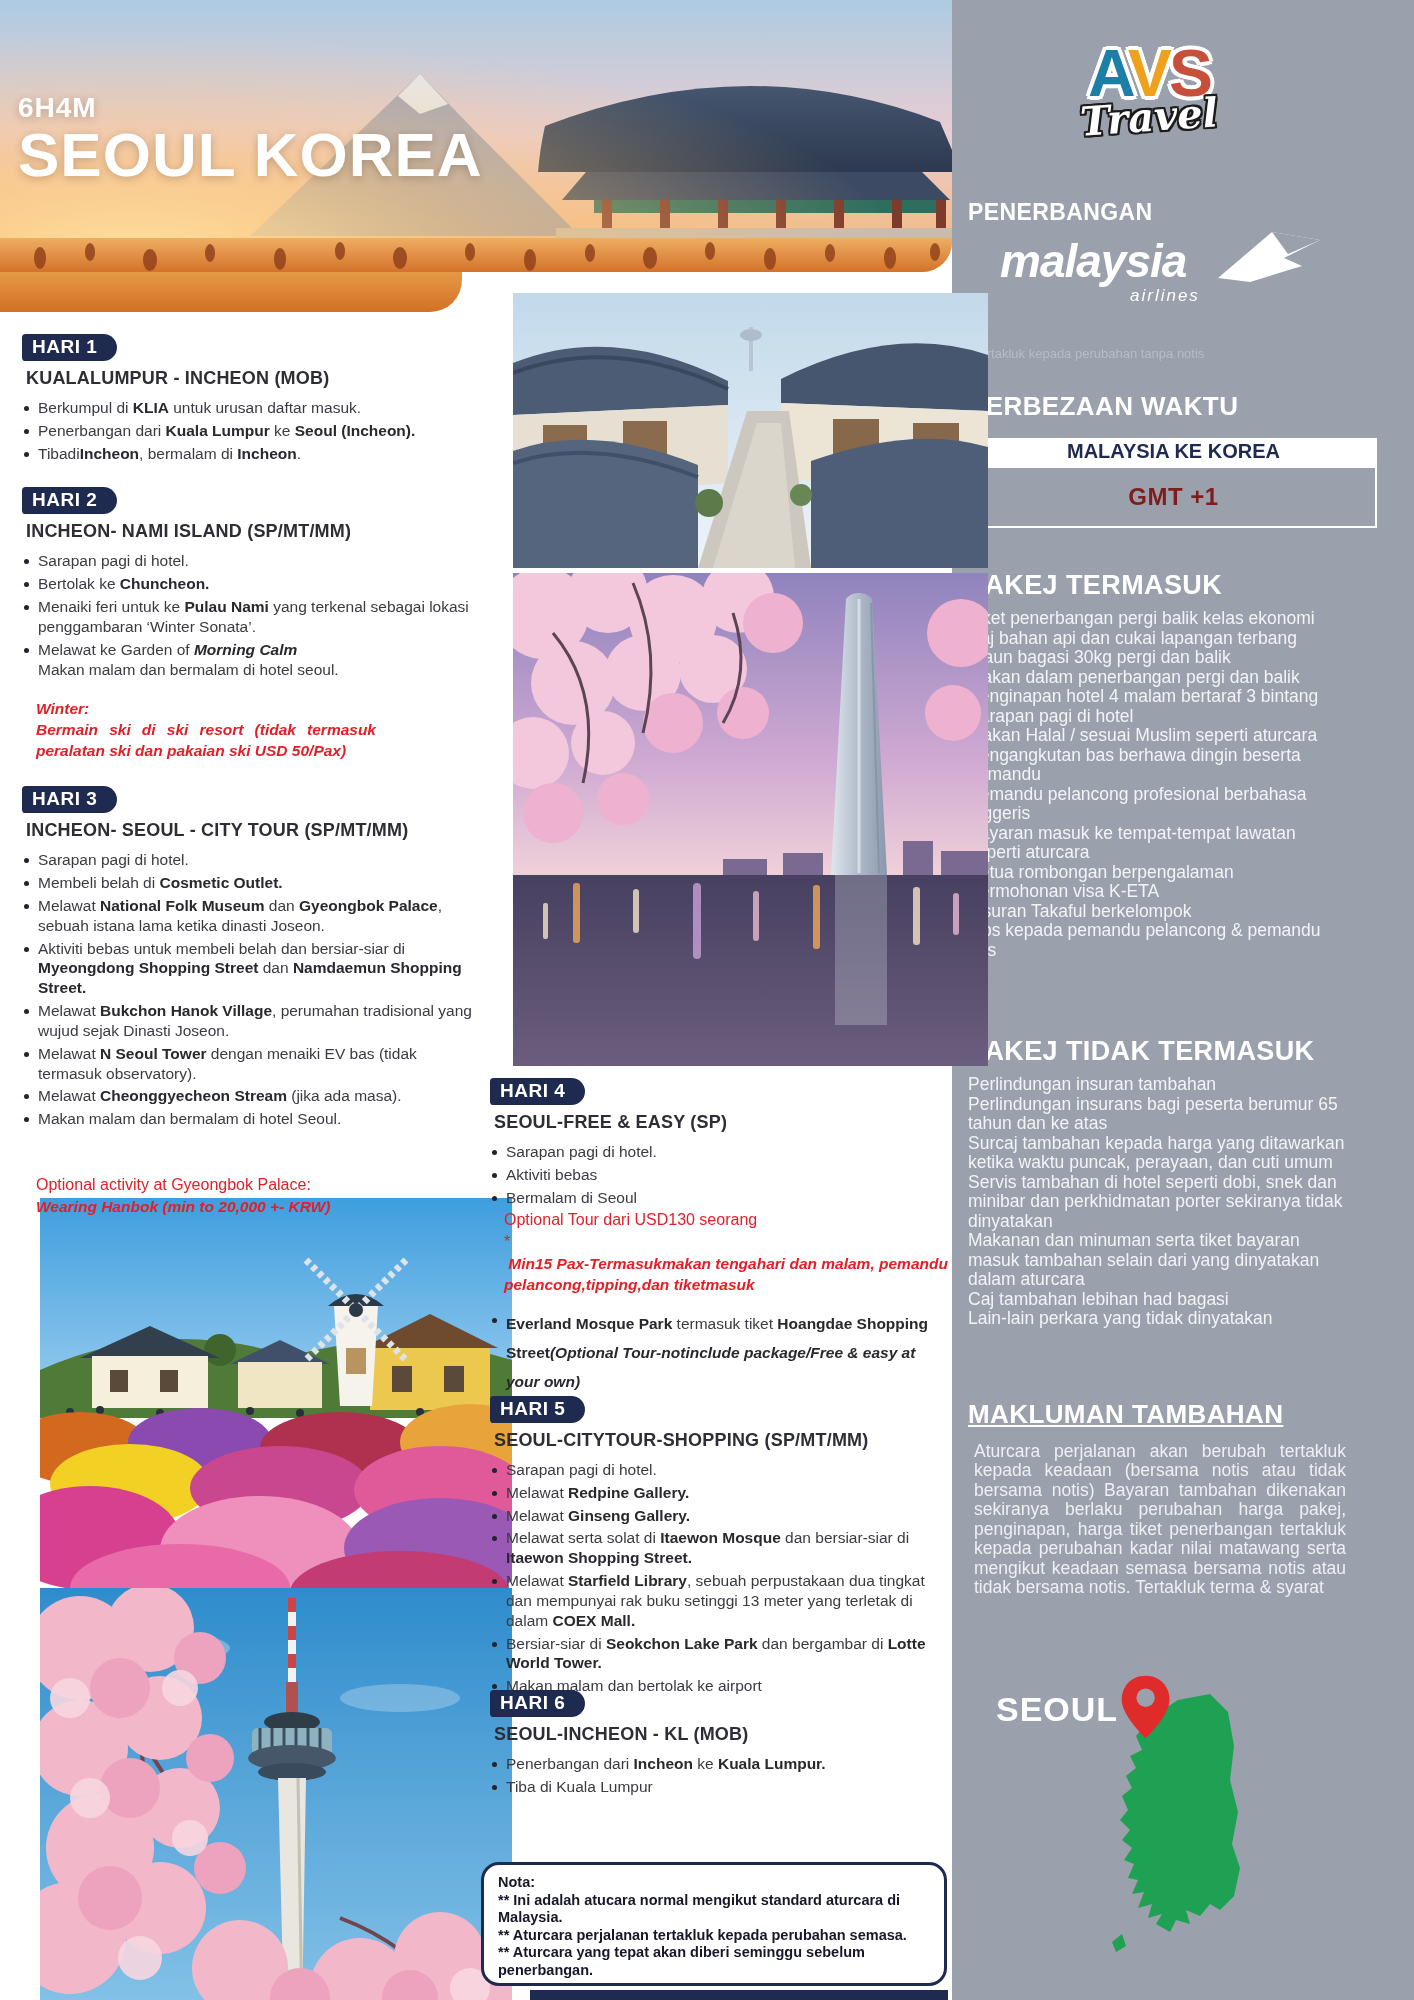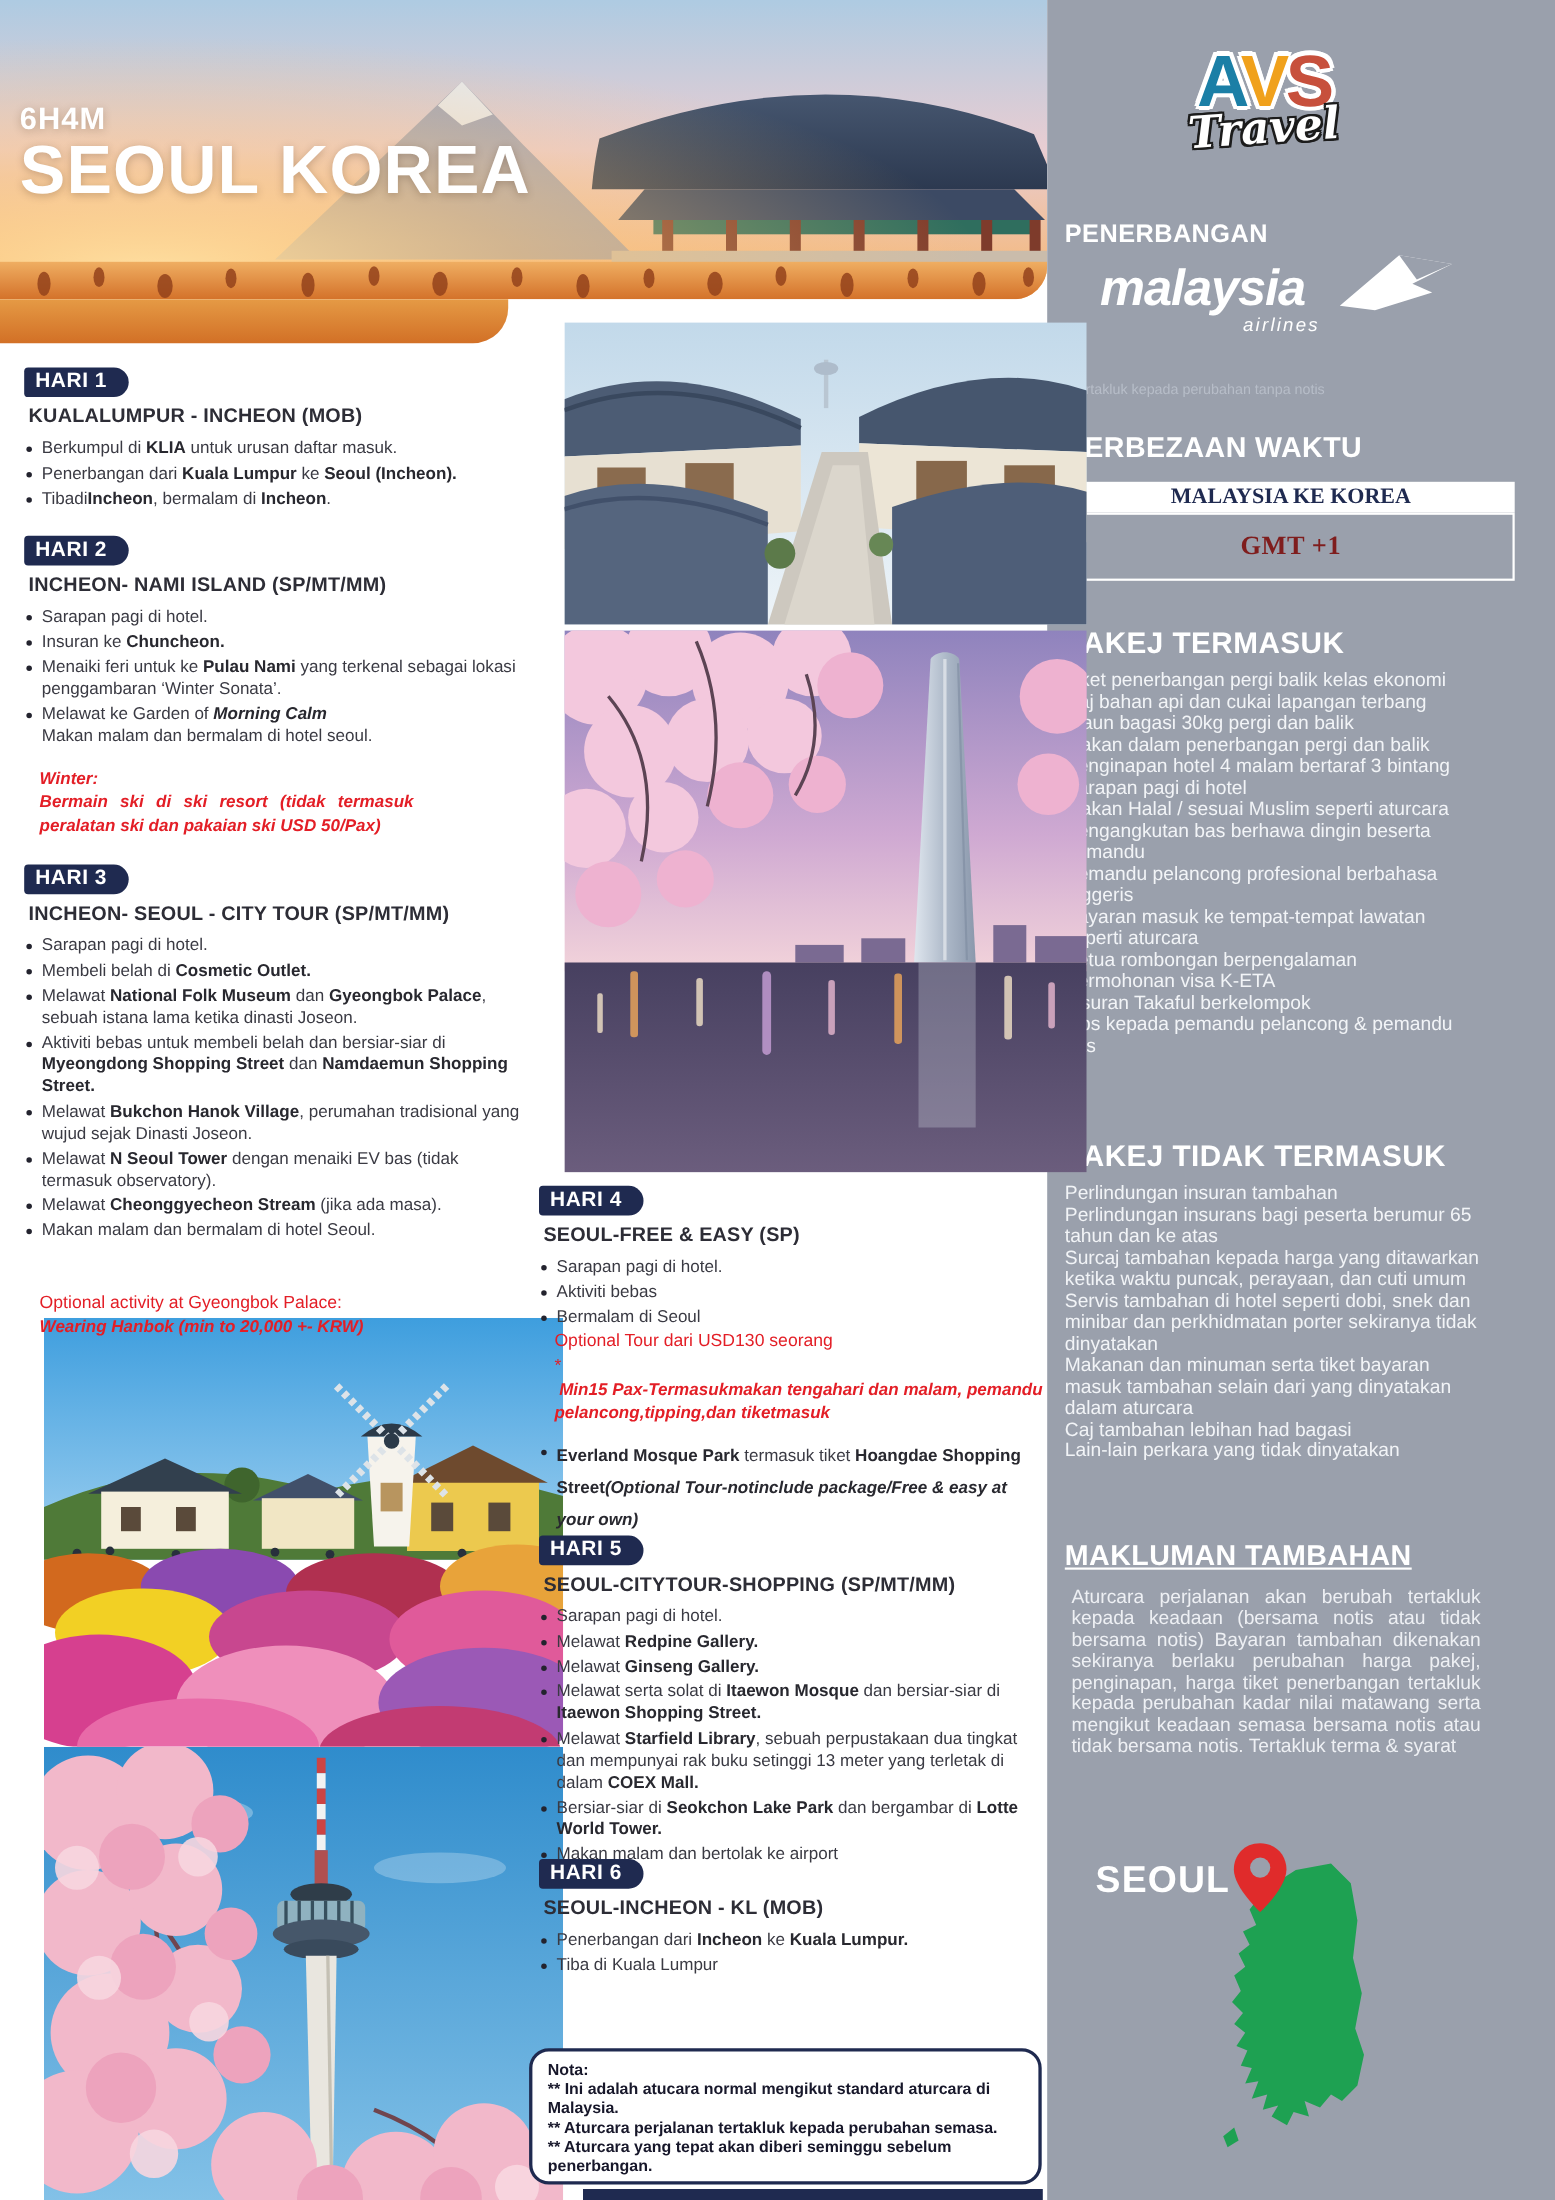--- a/index.html
+++ b/index.html
@@ -15,21 +15,21 @@
      font-family:"DejaVu Serif",serif;font-style:italic;font-weight:700;font-size:40px;color:#fff;
      text-shadow:-2px 0 0 #1c1c1c,2px 0 0 #1c1c1c,0 -2px 0 #1c1c1c,0 2px 0 #1c1c1c,-2px -2px 0 #1c1c1c,2px 2px 0 #1c1c1c,-2px 2px 0 #1c1c1c,2px -2px 0 #1c1c1c;}
   .sb-h{color:#ffffff;font-weight:800;margin:0 0 0 16px;letter-spacing:.4px;}
   #h-penerbangan{margin-top:64px;font-size:23px;}
   .mh-logo{position:relative;height:74px;margin:12px 0 0 48px;width:340px;color:#fff;}
   .mh-word{font-size:46px;font-weight:800;font-style:italic;letter-spacing:-1px;line-height:1;}
   .mh-sub{position:absolute;left:130px;top:48px;font-size:17px;font-style:italic;letter-spacing:2px;}
   .mh-bird{position:absolute;left:214px;top:-14px;}
   .fine-note{margin:34px 0 0 16px;font-size:13px;color:#b7bdc8;}
   #h-waktu{margin-top:30px;font-size:26px;}
-  .tz-table{margin:16px 0 0 18px;width:407px;font-family:Liberation Serif, serif;}
+  .tz-table{margin:16px 0 0 18px;width:407px;}
   .tz-head{background:#fff;color:#1f2a50;font-weight:800;font-size:20px;text-align:center;padding:2px 0 3px;}
   .tz-body{border:2px solid #fff;height:58px;display:flex;align-items:center;justify-content:center;
            color:#7f1d1d;font-weight:800;font-size:24px;letter-spacing:.5px;}
   #h-termasuk{margin-top:42px;font-size:27px;}
   .plain-list{list-style:none;margin:8px 0 0 16px;padding:0;width:384px;
               font-size:17.5px;line-height:19.5px;color:#f2f4f7;}
   #h-tidak{margin-top:76px;font-size:27px;}
   #h-makluman{margin-top:70px;font-size:26px;text-decoration:underline;}
   .sb-par{width:372px;margin:12px 0 0 22px;text-align:justify;font-size:17.5px;line-height:19.5px;color:#eef0f4;}
   .map-zone{position:absolute;left:0;top:1672px;width:462px;height:328px;}
@@ -471,21 +471,21 @@
     <section class="day">
       <span class="day-badge">HARI 2</span>
       <div class="day-title">INCHEON- NAMI ISLAND (SP/MT/MM)</div>
       <div class="blocks">
           <div class="bullet">
             <span class="dot"></span>
             <div class="bt"><span>Sarapan pagi di hotel.</span></div>
           </div>
           <div class="bullet">
             <span class="dot"></span>
-            <div class="bt"><span>Insuran ke </span><span class="b">Chuncheon.</span></div>
+            <div class="bt"><span>Bertolak ke </span><span class="b">Chuncheon.</span></div>
           </div>
           <div class="bullet">
             <span class="dot"></span>
             <div class="bt"><span>Menaiki feri untuk ke </span><span class="b">Pulau Nami</span><span> yang terkenal sebagai lokasi penggambaran ‘Winter Sonata’.</span></div>
           </div>
           <div class="bullet">
             <span class="dot"></span>
             <div class="bt"><span>Melawat ke Garden of </span><span class="b i">Morning Calm</span><br><span>Makan malam dan bermalam di hotel seoul.</span></div>
           </div>
           <div class="red-bi red-just"><span>Winter:</span><br><span>Bermain ski di ski resort (tidak termasuk peralatan ski dan pakaian ski USD 50/Pax)</span></div>

